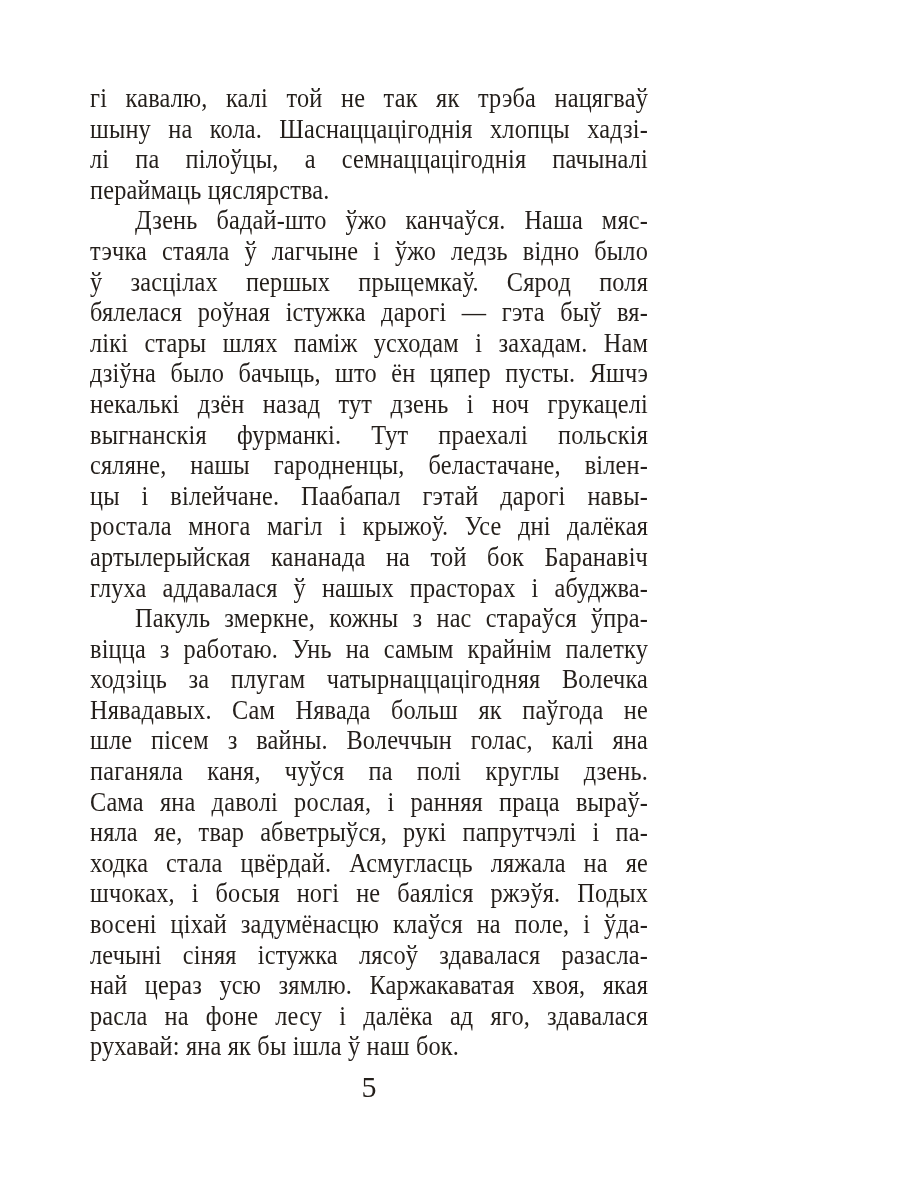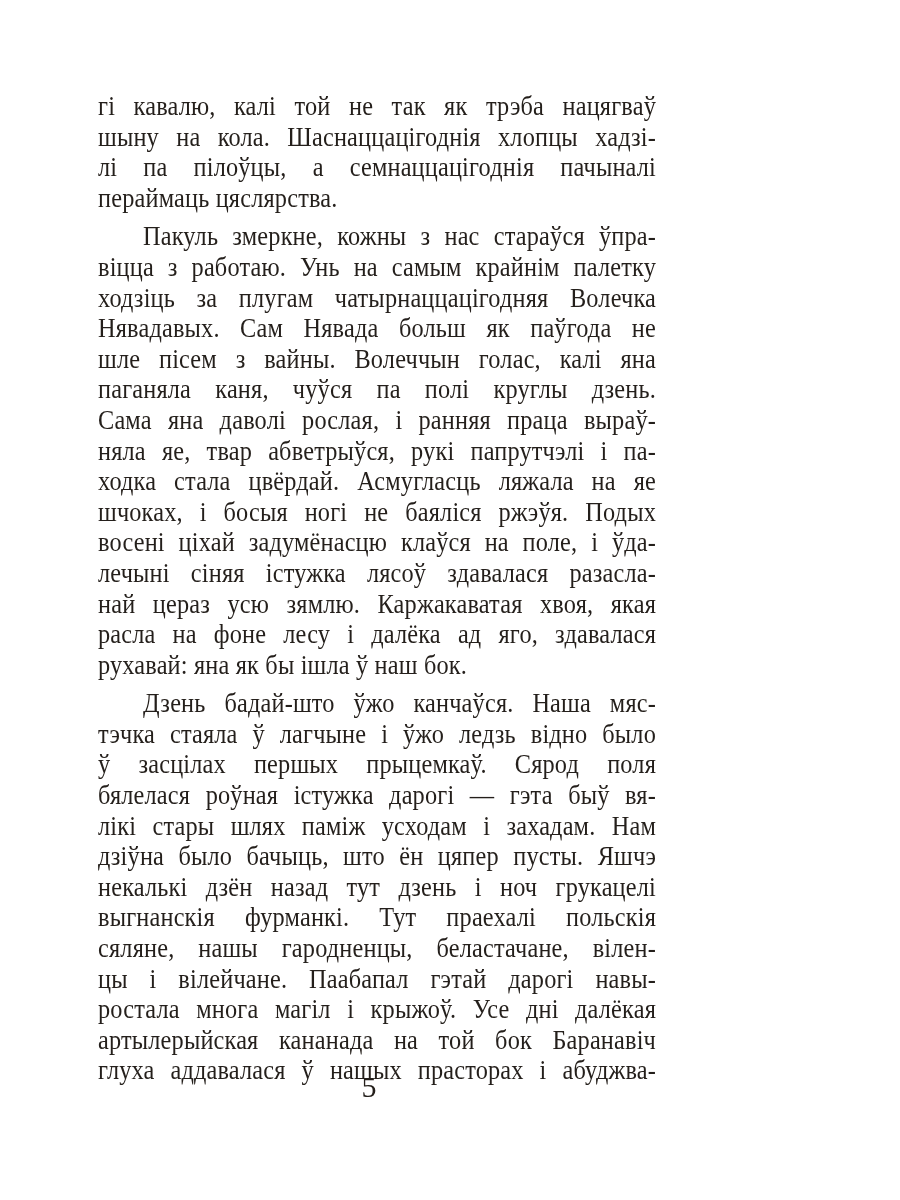--- a/index.html
+++ b/index.html
@@ -20,21 +20,21 @@
     overflow: hidden;
   }
   .text-block {
     position: absolute;
     left: 90px;
     top: 83px;
     width: 558px;
     color: #241f1b;
   }
   .paragraph {
-    margin: 8px;
+    margin: 0;
     padding: 0;
   }
   
   .line {
     width: 620px;
     transform: scaleX(0.9);
     transform-origin: left center;
     font-size: 27px;
     line-height: 30.6px;
     height: 30.6px;
@@ -67,46 +67,46 @@
 
 <div class="page">
   <div class="text-block" style="color: rgb(36, 31, 27);">
       <div class="paragraph">
         <div class="line">гі кавалю, калі той не так як трэба нацягваў</div>
         <div class="line">шыну на кола. Шаснаццацігоднія хлопцы хадзі-</div>
         <div class="line">лі па пілоўцы, а семнаццацігоднія пачыналі</div>
         <div class="line endline">пераймаць цяслярства.</div>
       </div>
       <div class="paragraph">
+        <div class="line start">Дзень бадай-што ўжо канчаўся. Наша мяс-</div>
+        <div class="line">тэчка стаяла ў лагчыне і ўжо ледзь відно было</div>
+        <div class="line">ў засцілах першых прыцемкаў. Сярод поля</div>
+        <div class="line">бялелася роўная істужка дарогі — гэта быў вя-</div>
+        <div class="line">лікі стары шлях паміж усходам і захадам. Нам</div>
+        <div class="line">дзіўна было бачыць, што ён цяпер пусты. Яшчэ</div>
+        <div class="line">некалькі дзён назад тут дзень і ноч грукацелі</div>
+        <div class="line">выгнанскія фурманкі. Тут праехалі польскія</div>
+        <div class="line">сяляне, нашы гародненцы, беластачане, вілен-</div>
+        <div class="line">цы і вілейчане. Паабапал гэтай дарогі навы-</div>
+        <div class="line">ростала многа магіл і крыжоў. Усе дні далёкая</div>
+        <div class="line">артылерыйская кананада на той бок Баранавіч</div>
+        <div class="line">глуха аддавалася ў нашых прасторах і абуджва-</div>
+      </div>
+      <div class="paragraph">
         <div class="line start">Пакуль змеркне, кожны з нас стараўся ўпра-</div>
         <div class="line">віцца з работаю. Унь на самым крайнім палетку</div>
         <div class="line">ходзіць за плугам чатырнаццацігодняя Волечка</div>
         <div class="line">Нявадавых. Сам Нявада больш як паўгода не</div>
         <div class="line">шле пісем з вайны. Волеччын голас, калі яна</div>
         <div class="line">паганяла каня, чуўся па полі круглы дзень.</div>
         <div class="line">Сама яна даволі рослая, і ранняя праца выраў-</div>
         <div class="line">няла яе, твар абветрыўся, рукі папрутчэлі і па-</div>
         <div class="line">ходка стала цвёрдай. Асмугласць ляжала на яе</div>
         <div class="line">шчоках, і босыя ногі не баяліся ржэўя. Подых</div>
         <div class="line">восені ціхай задумёнасцю клаўся на поле, і ўда-</div>
         <div class="line">лечыні сіняя істужка лясоў здавалася разасла-</div>
         <div class="line">най цераз усю зямлю. Каржакаватая хвоя, якая</div>
         <div class="line">расла на фоне лесу і далёка ад яго, здавалася</div>
         <div class="line endline">рухавай: яна як бы ішла ў наш бок.</div>
       </div>
-      <div class="paragraph">
-        <div class="line start">Дзень бадай-што ўжо канчаўся. Наша мяс-</div>
-        <div class="line">тэчка стаяла ў лагчыне і ўжо ледзь відно было</div>
-        <div class="line">ў засцілах першых прыцемкаў. Сярод поля</div>
-        <div class="line">бялелася роўная істужка дарогі — гэта быў вя-</div>
-        <div class="line">лікі стары шлях паміж усходам і захадам. Нам</div>
-        <div class="line">дзіўна было бачыць, што ён цяпер пусты. Яшчэ</div>
-        <div class="line">некалькі дзён назад тут дзень і ноч грукацелі</div>
-        <div class="line">выгнанскія фурманкі. Тут праехалі польскія</div>
-        <div class="line">сяляне, нашы гародненцы, беластачане, вілен-</div>
-        <div class="line">цы і вілейчане. Паабапал гэтай дарогі навы-</div>
-        <div class="line">ростала многа магіл і крыжоў. Усе дні далёкая</div>
-        <div class="line">артылерыйская кананада на той бок Баранавіч</div>
-        <div class="line">глуха аддавалася ў нашых прасторах і абуджва-</div>
-      </div>
     </div>
   <div class="page-number">5</div>
 </div>
 
 </body></html>

